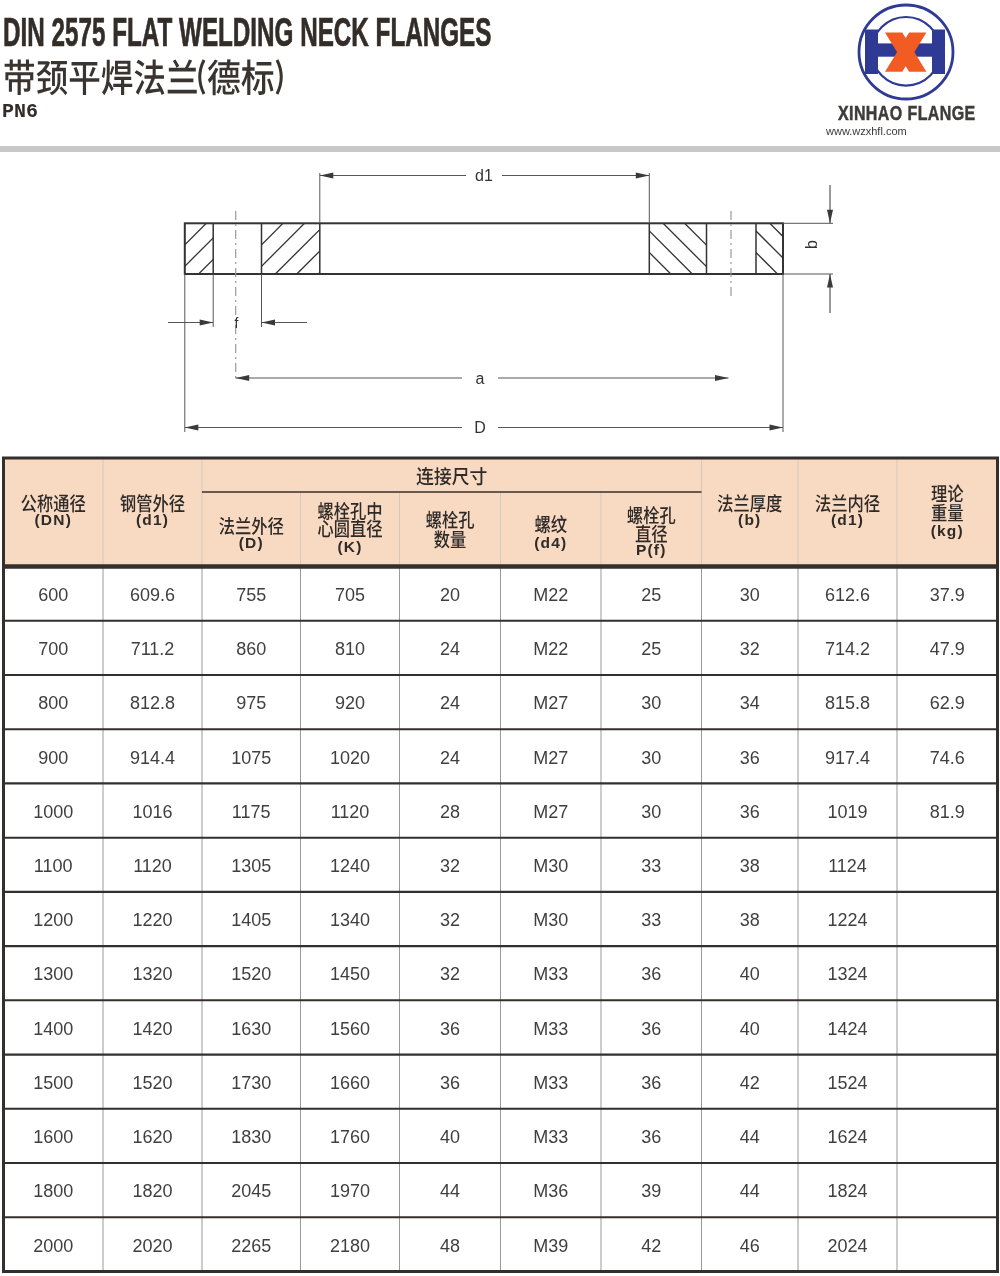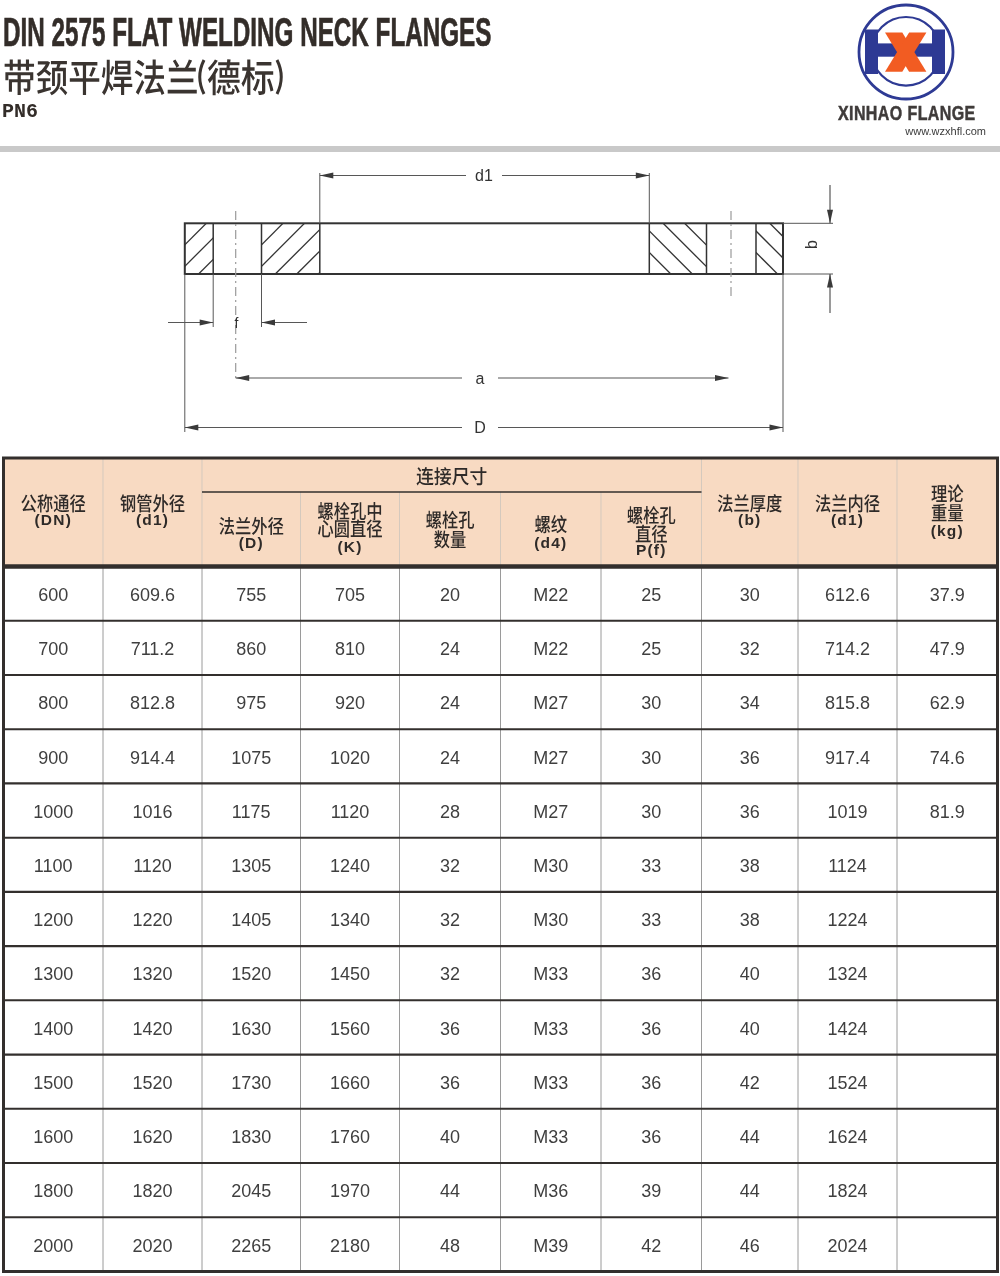--- a/index.html
+++ b/index.html
@@ -70,21 +70,21 @@
     <circle cx="76" cy="51.3" r="34.3" fill="none" stroke="#2e3a94" stroke-width="2.2"></circle>
     <rect x="35" y="29.5" width="13" height="44.5" fill="#2e3a94"></rect>
     <rect x="102" y="29.5" width="13" height="44.5" fill="#2e3a94"></rect>
     <rect x="48" y="43.4" width="54" height="13.3" fill="#2e3a94"></rect>
     <path d="M 55,32.5 L 72.3,32.5 L 96.4,71.7 L 79.1,71.7 Z" fill="#f25c22"></path>
     <path d="M 96.4,32.5 L 79.1,32.5 L 55,71.7 L 72.3,71.7 Z" fill="#f25c22"></path>
   </svg>
 
 <div class="abs" style="left:822px;top:102px;width:160px;text-align:center;font-size:20px;font-weight:bold;color:#3f3b3a;transform:scaleX(0.80);transform-origin:50% 0;letter-spacing:0.5px;white-space:nowrap;-webkit-text-stroke:0.5px #3f3b3a;">XINHAO&nbsp;FLANGE</div>
 
-<div class="abs" style="left:826px;top:125px;width:160px;text-align:right;font-size:11px;color:#3a3a3a;">www.wzxhfl.com</div>
+<div class="abs" style="left:826px;top:125px;width:160px;text-align:left;font-size:11px;color:#3a3a3a;">www.wzxhfl.com</div>
 
 <div class="abs" style="left:0;top:146px;width:1000px;height:5.5px;background:#c9c9c9;"></div>
 
 <svg class="abs" style="left:0;top:160px;" width="1000" height="290" viewBox="0 0 1000 290">
     <rect x="184.8" y="63.3" width="598.2" height="50.7" fill="none" stroke="#333333" stroke-width="2"></rect>
     <clipPath id="hc184">
       <rect x="184.8" y="63.3" width="28.399999999999977" height="50.7"></rect>
     </clipPath>
     <g clip-path="url(#hc184)" stroke="#333333" stroke-width="1.3">
       <line x1="134.1" y1="114.0" x2="184.8" y2="63.3"></line>

